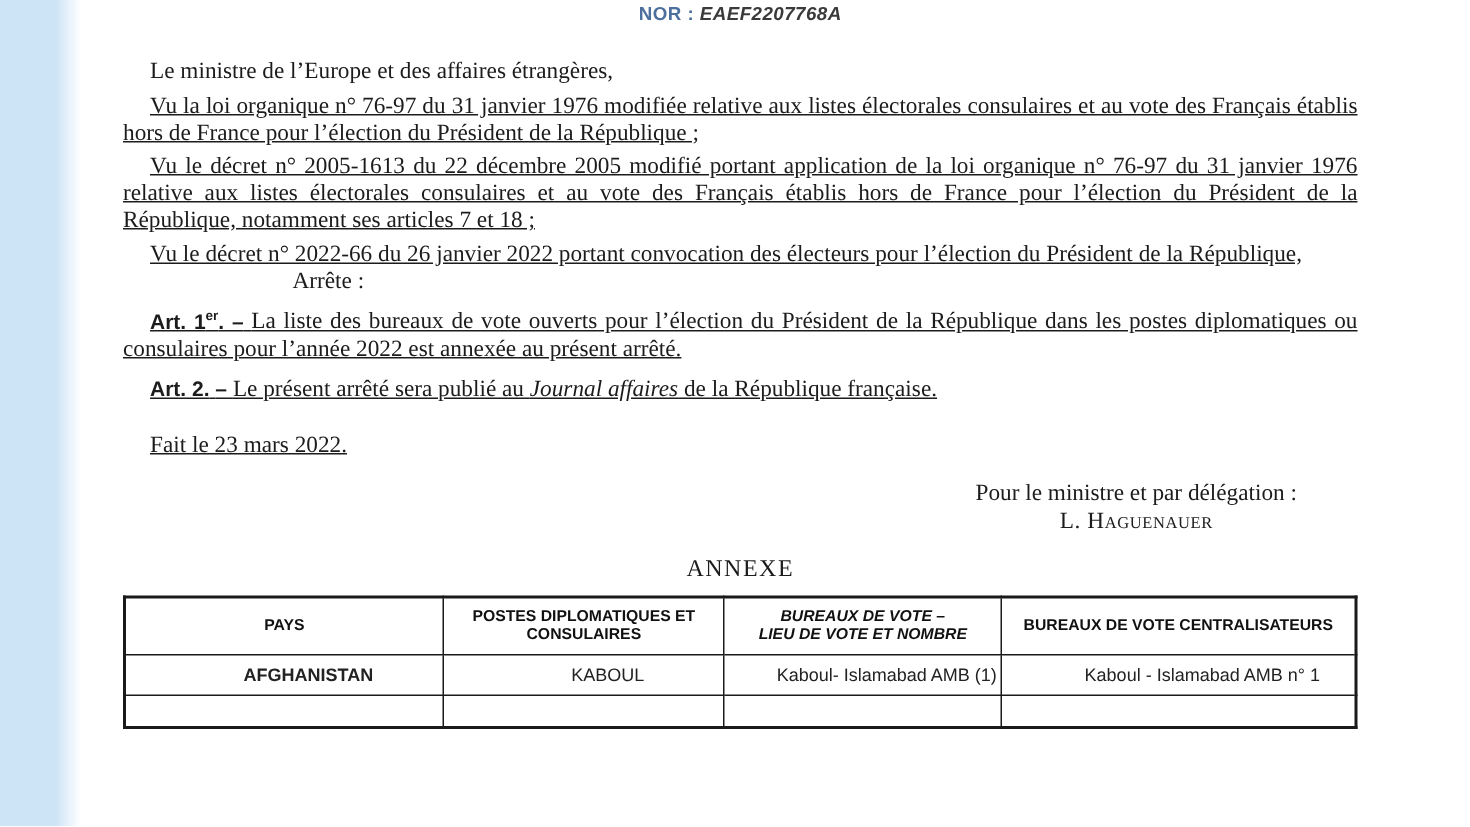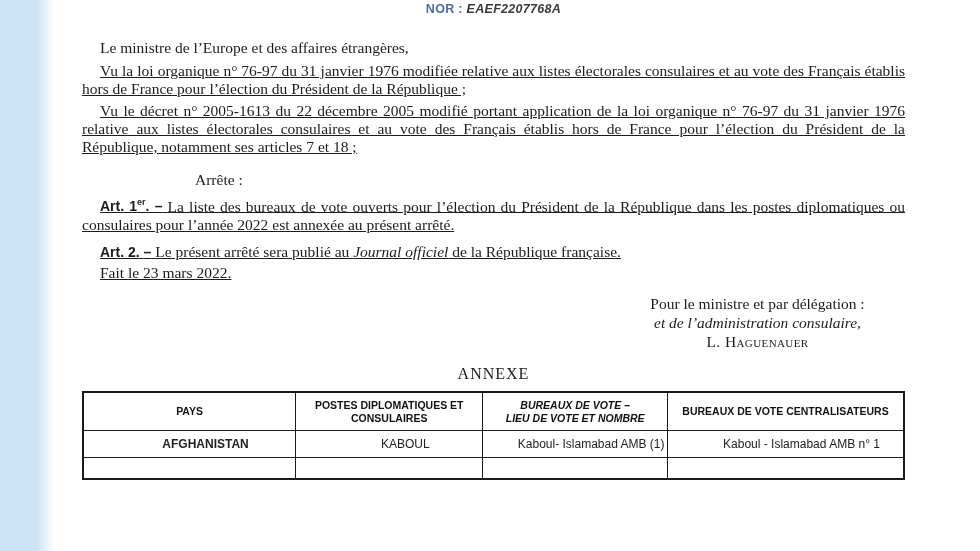--- a/index.html
+++ b/index.html
@@ -35,34 +35,33 @@
   .nor-value { color: #3a3a3a; font-weight: bold; font-style: italic; }
   .body-text p {
     font-size: 15.5px;
     line-height: 17.8px;
     text-align: justify;
     text-indent: 18px;
   }
   .p-first   { margin-top: 23px; }
   .p-std     { margin-top: 5px; text-decoration: underline; }
   .arrete-line {
-    margin-top: 15px;
     margin-bottom: 6px;
     margin-left: 95px;
     font-size: 15.5px;
     text-indent: 0;
     text-align: left;
   }
   .art-label {
     font-family: "Liberation Sans", sans-serif;
     font-weight: bold;
     font-size: 14px;
   }
   .art-label sup { font-size: 9px; }
-  .date-line { margin-top: 2px; text-align: left; }
+  .date-line { margin-top: 20px; text-align: left; }
   .signature {
     margin-top: 13px;
     margin-left: 528px;
     width: 295px;
     text-align: center;
     font-size: 15.5px;
     line-height: 19px;
   }
   .sig-italic { font-style: italic; }
   .sig-name { font-variant: small-caps; letter-spacing: 0.4px; }
@@ -117,38 +116,38 @@
 
     <div class="nor-line">
       <span class="nor-label">NOR :</span> 
       <span class="nor-value">EAEF2207768A</span>
     </div>
 
     <div class="body-text">
       <p class="p-first">Le ministre de l’Europe et des affaires étrangères,</p>
       <p class="p-std">Vu la loi organique n° 76-97 du 31 janvier 1976 modifiée relative aux listes électorales consulaires et au vote des Français établis hors de France pour l’élection du Président de la République ;</p>
       <p class="p-std">Vu le décret n° 2005-1613 du 22 décembre 2005 modifié portant application de la loi organique n° 76-97 du 31 janvier 1976 relative aux listes électorales consulaires et au vote des Français établis hors de France pour l’élection du Président de la République, notamment ses articles 7 et 18 ;</p>
+      <p class="p-std">Vu le décret n° 2022-66 du 26 janvier 2022 portant convocation des électeurs pour l’élection du Président de la République,</p>
 
       <p class="arrete-line">Arrête :</p>
 
       <p class="p-std">
         <span class="art-label"><span>Art. 1</span><sup>er</sup><span>. –</span></span> 
         <span>La liste des bureaux de vote ouverts pour l’élection du Président de la République dans les postes diplomatiques ou consulaires pour l’année 2022 est annexée au présent arrêté.</span>
       </p>
 
       <p class="p-std" style="margin-top:9px;">
         <span class="art-label"><span>Art. 2.</span> <span>–</span></span> 
-        <span>Le présent arrêté sera publié au </span><span style="font-style:italic;">Journal officiel</span><span> de la République française.</span>
+        <span>Le présent arrêté sera publié au </span><span style="font-style:italic;">Journal affaires</span><span> de la République française.</span>
       </p>
 
       <p class="p-std date-line">Fait le 23 mars 2022.</p>
 
       <div class="signature">
         <div>Pour le ministre et par délégation :</div>
-        <div class="sig-italic">et de l’administration consulaire,</div>
         <div class="sig-name">L. Haguenauer</div>
       </div>
 
       <div class="annexe-title">ANNEXE</div>
 
       <table class="annexe-table">
         <thead>
           <tr>
             <th class="col-1">PAYS</th>
             <th class="col-2">POSTES DIPLOMATIQUES ET

